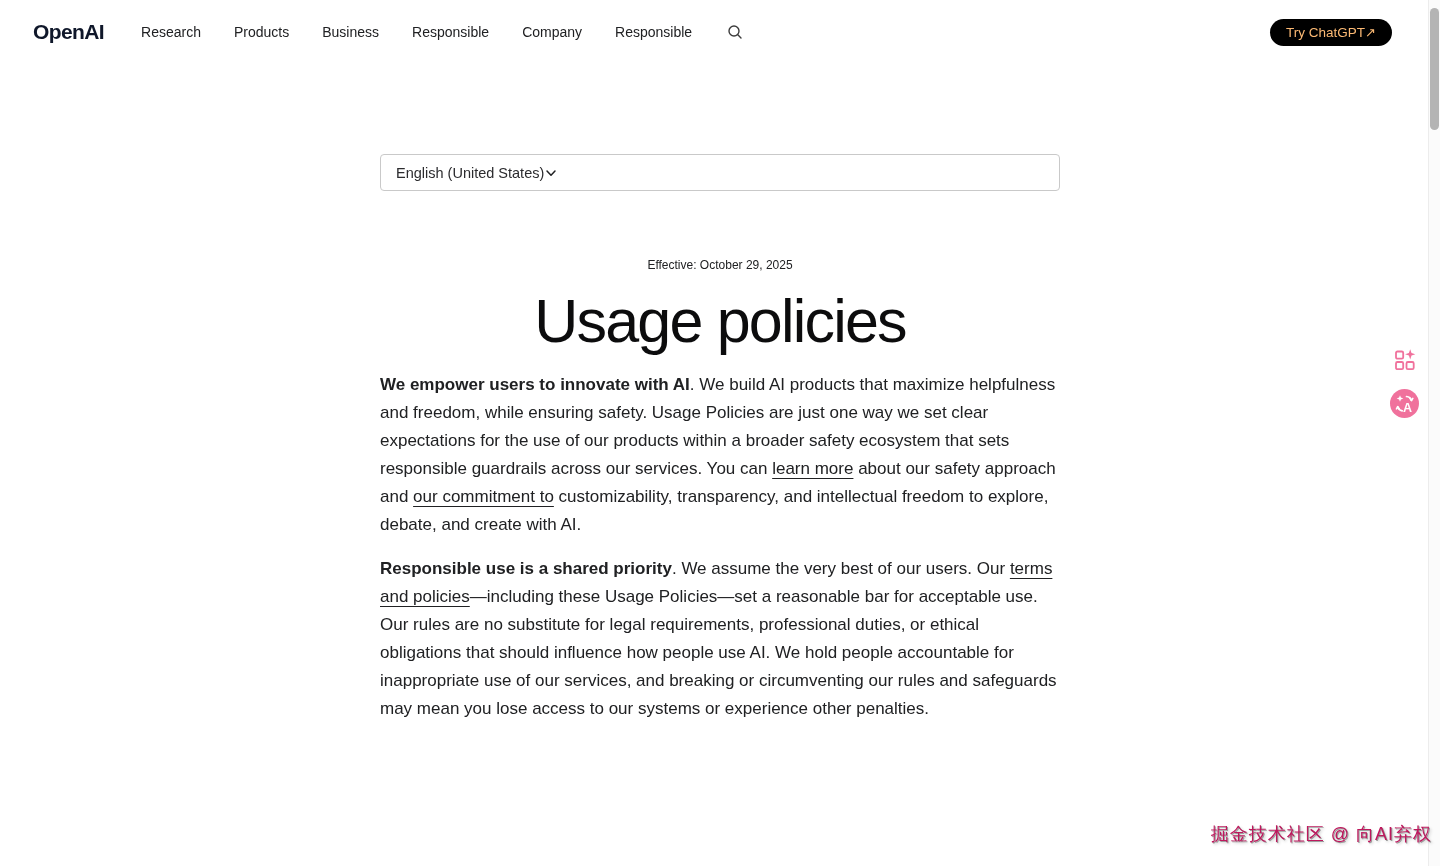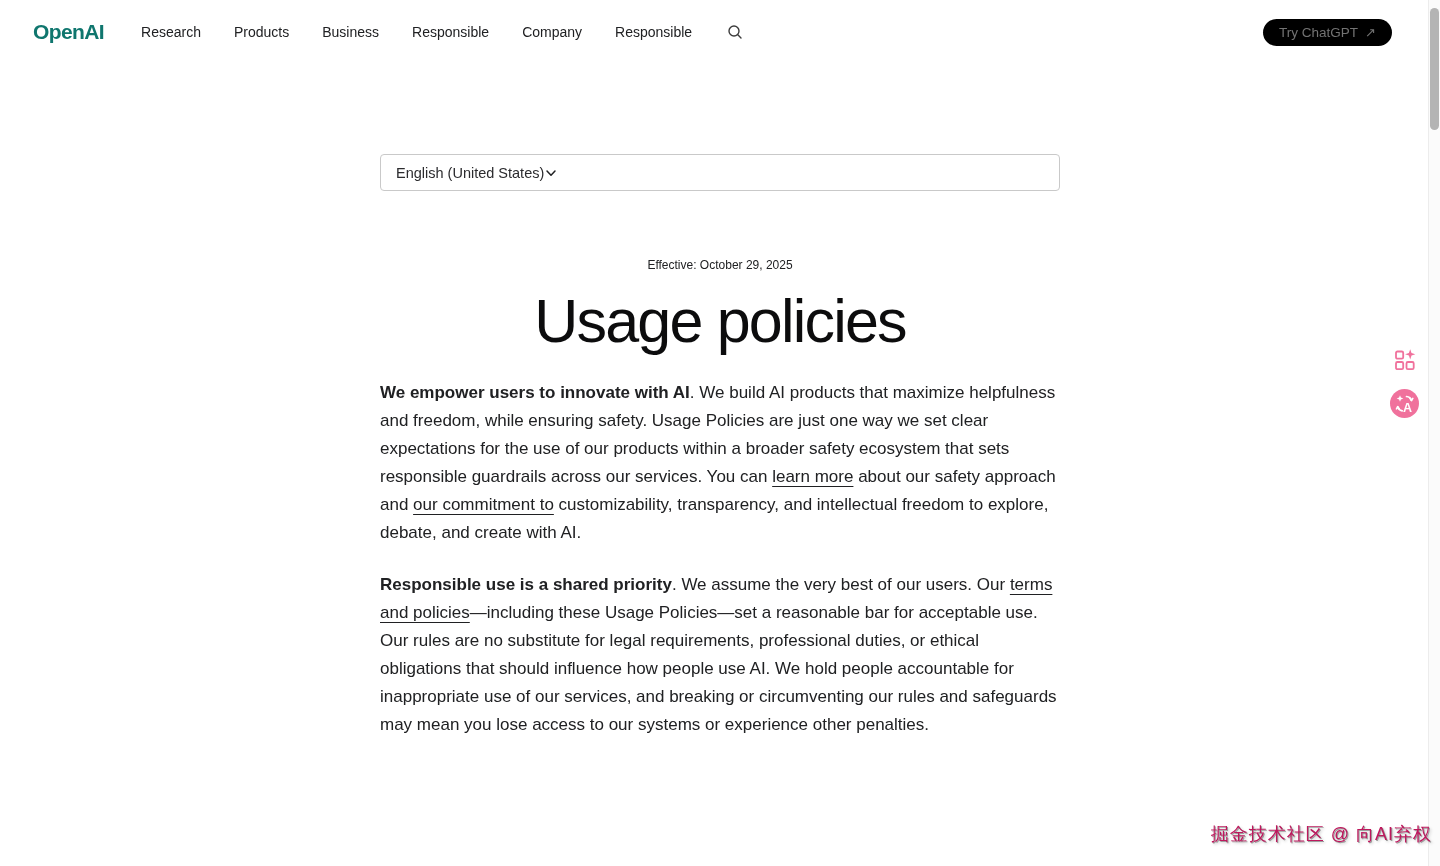--- a/index.html
+++ b/index.html
@@ -15,37 +15,37 @@
   
   .site-header {
     position: absolute; top: 0; left: 0; right: 12px;
     height: 64px;
     display: flex; align-items: center;
     padding: 0 36px 0 33px;
     background: #fff;
   }
   .logo {
     font-size: 21px; font-weight: 700; letter-spacing: -0.6px;
-    color: #0f766e; cursor: pointer;
+    color: #0f172a; cursor: pointer;
   }
   .primary-nav {
     display: flex; align-items: center;
     margin-left: 37px; gap: 33px; text-align: center;
   }
   .nav-link {
     font-size: 14px; color: #202123; text-decoration: none; cursor: pointer;
   }
   .search-btn {
     background: none; border: none; cursor: pointer;
     display: flex; align-items: center; padding: 2px;
   }
   .cta-btn {
     margin-left: auto;
-    display: flex; align-items: center; gap: 7px;
-    background: #000; color: #737373;
+    display: flex; align-items: center; 
+    background: #000; color: #fdba74;
     border: none; border-radius: 999px;
     height: 27px; padding: 0 16px;
     font-size: 13.5px; font-family: inherit;
     cursor: pointer;
   }
   .cta-arrow { font-size: 13px; line-height: 1; }
 
   
   .main-col {
     width: 680px; margin: 0 auto;
@@ -68,21 +68,21 @@
   .page-title {
     margin-top: 16px;
     text-align: center;
     font-size: 61px; font-weight: 500; letter-spacing: -1.8px;
     line-height: 1.1; color: #0c0c0d;
   }
   .body-text {
     font-size: 17px; line-height: 28px; color: #202123;
   }
   .intro { margin-top: 58px; }
-  .para { margin-top: 24px; }
+  .para { margin-top: 16px; }
   .body-text strong { font-weight: 700; }
   .inline-link {
     color: inherit; text-decoration: underline;
     text-underline-offset: 4px; text-decoration-thickness: 1px;
     cursor: pointer;
   }
 
   
   .float-tools {
     position: absolute; top: 348px; right: 21px;

